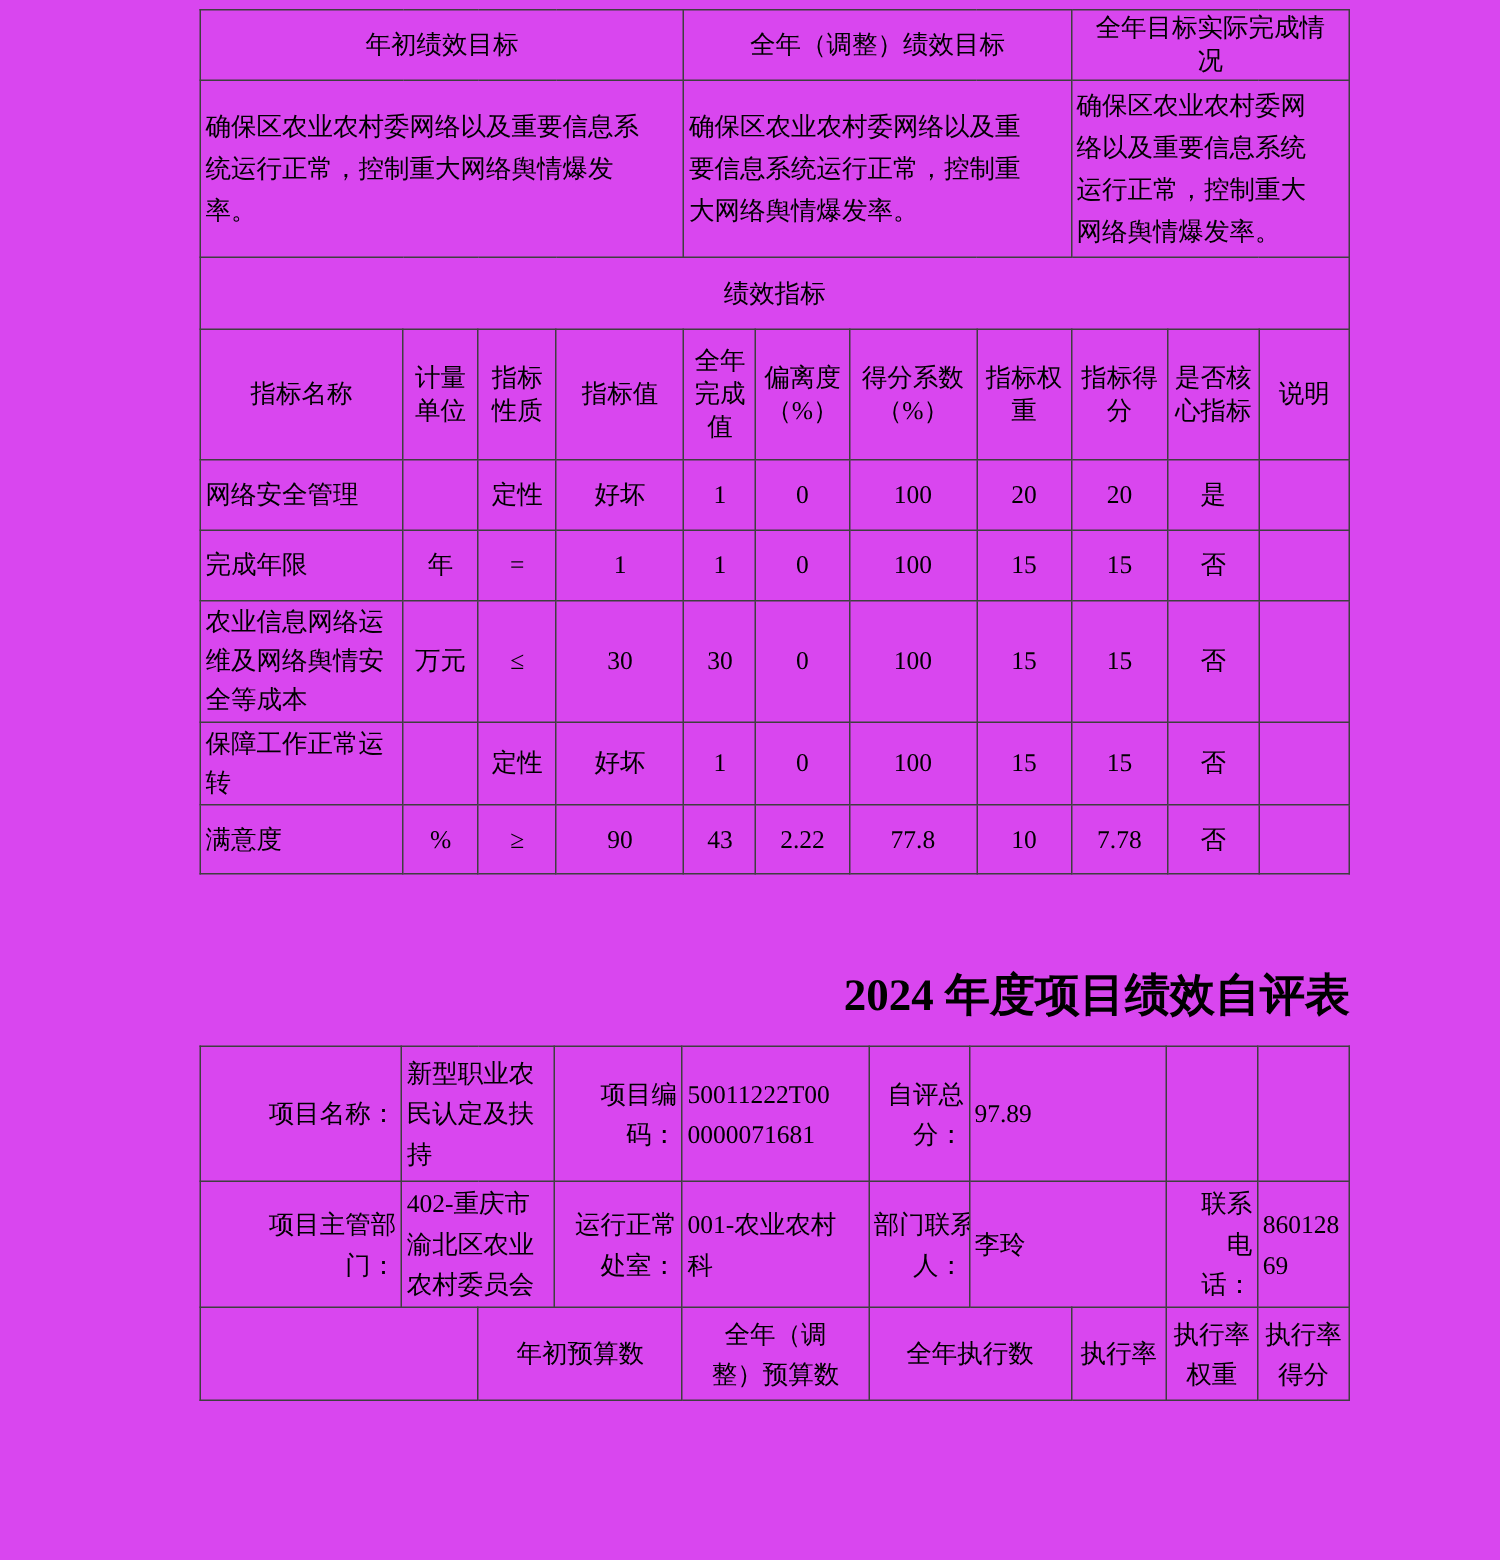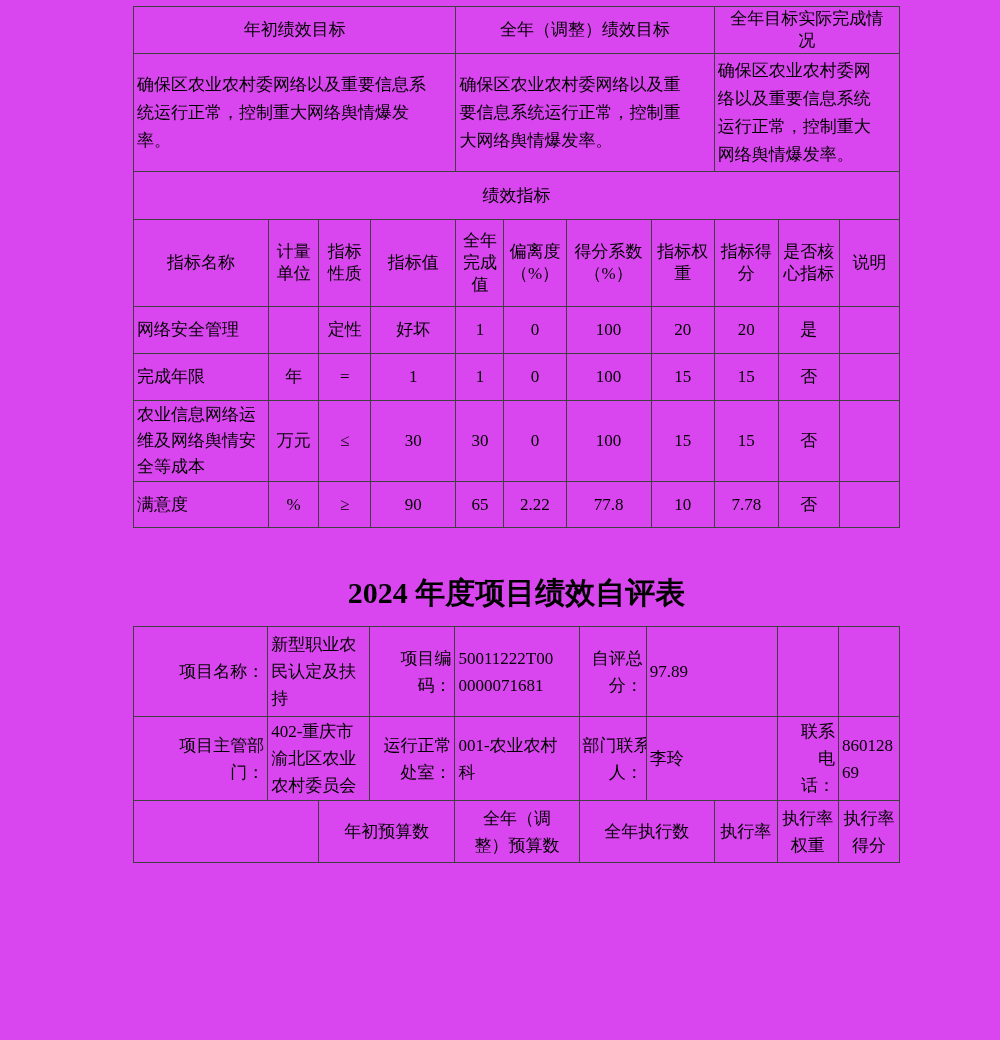--- a/index.html
+++ b/index.html
@@ -9,21 +9,21 @@
   table{border-collapse:collapse;table-layout:fixed;width:767px;}
   #t1{margin-top:6px;}
   #t2{margin-top:8px;}
   td{border:1px solid #3f3f3f;font-size:17px;line-height:27px;text-align:center;
      vertical-align:middle;padding:1px 3px;white-space:pre;overflow:hidden;}
   .l{text-align:left;}
   .rt{text-align:right;}
   .gh td{line-height:22px;}
   .gt td{line-height:28px;}
   .ind td{line-height:26px;}
-  .title{margin-top:40px;height:50px;line-height:50px;text-align:center;
+  .title{margin-top:56px;height:50px;line-height:50px;text-align:right;
          font-size:30px;font-weight:bold;white-space:pre;}
 </style>
 </head>
 <body>
 
 <div class="page">
   <div class="doc">
 
     <table id="t1">
       <colgroup>
@@ -117,26 +117,40 @@
         <td>≤</td>
         <td>30</td>
         <td>30</td>
         <td>0</td>
         <td>100</td>
         <td>15</td>
         <td>15</td>
         <td>否</td>
         <td></td>
       </tr>
+      <tr class="ind" style="height:55px">
+        <td class="l">保障工作正常运
+转</td>
+        <td></td>
+        <td>定性</td>
+        <td>好坏</td>
+        <td>1</td>
+        <td>0</td>
+        <td>100</td>
+        <td>15</td>
+        <td>15</td>
+        <td>否</td>
+        <td></td>
+      </tr>
       <tr class="ind" style="height:46px">
         <td class="l">满意度</td>
         <td>%</td>
         <td>≥</td>
         <td>90</td>
-        <td>65</td>
+        <td>43</td>
         <td>2.22</td>
         <td>77.8</td>
         <td>10</td>
         <td>7.78</td>
         <td>否</td>
         <td></td>
       </tr>
     </tbody>
       </table>
 

